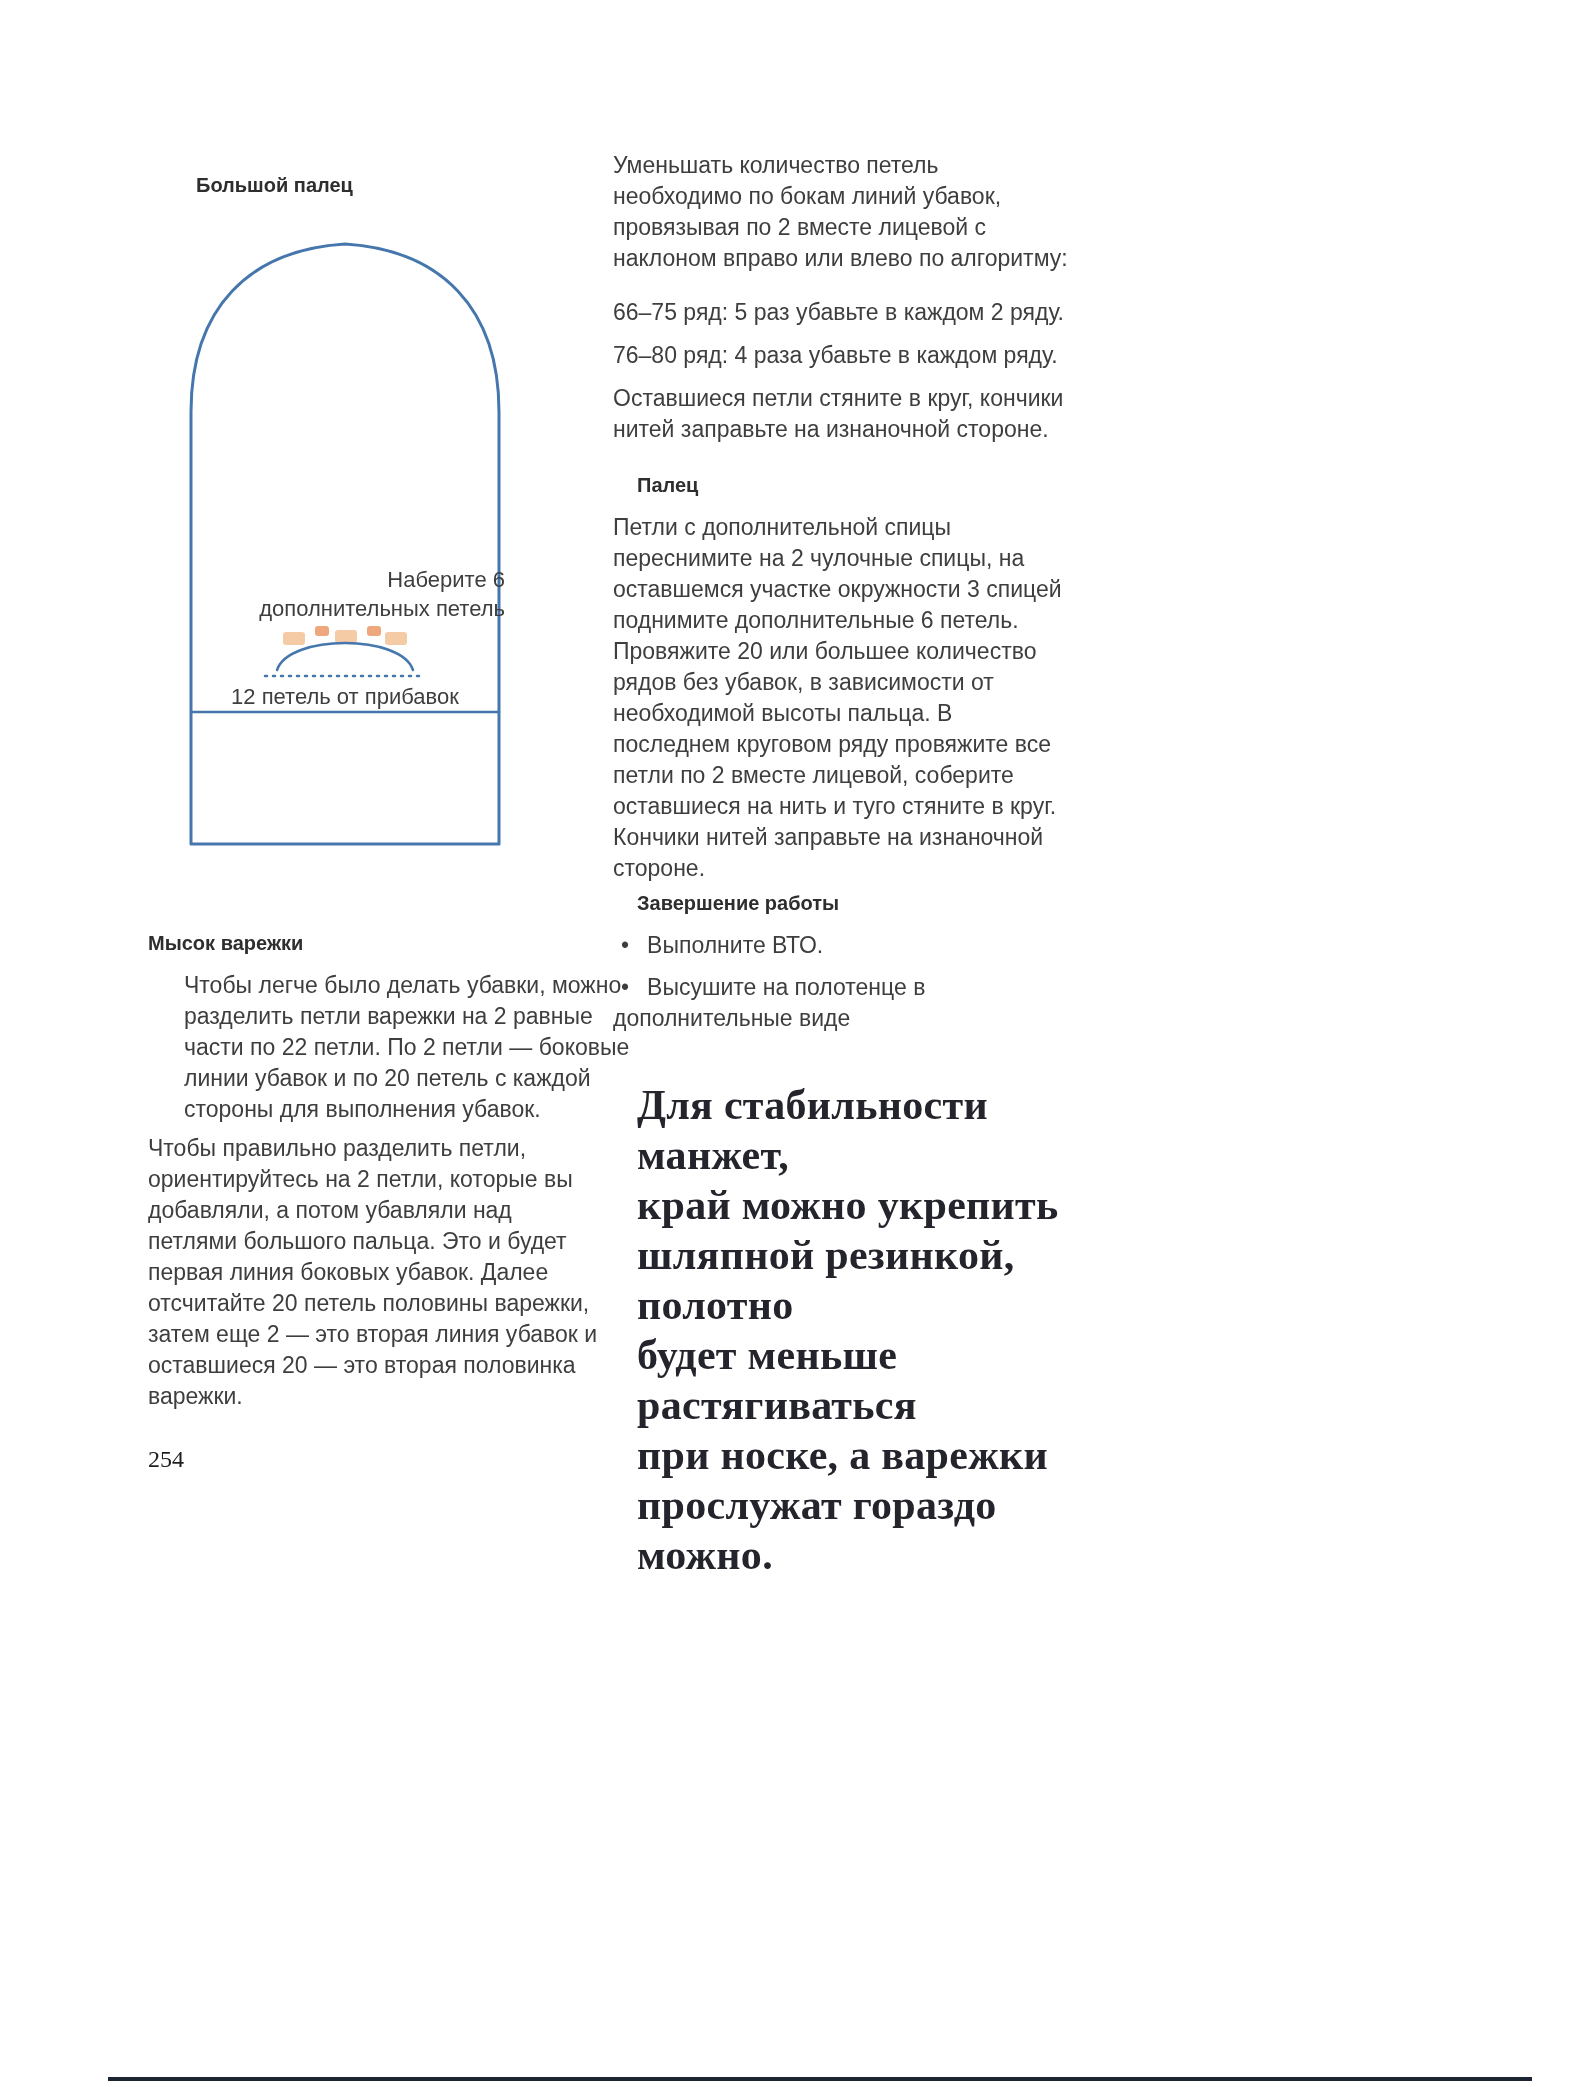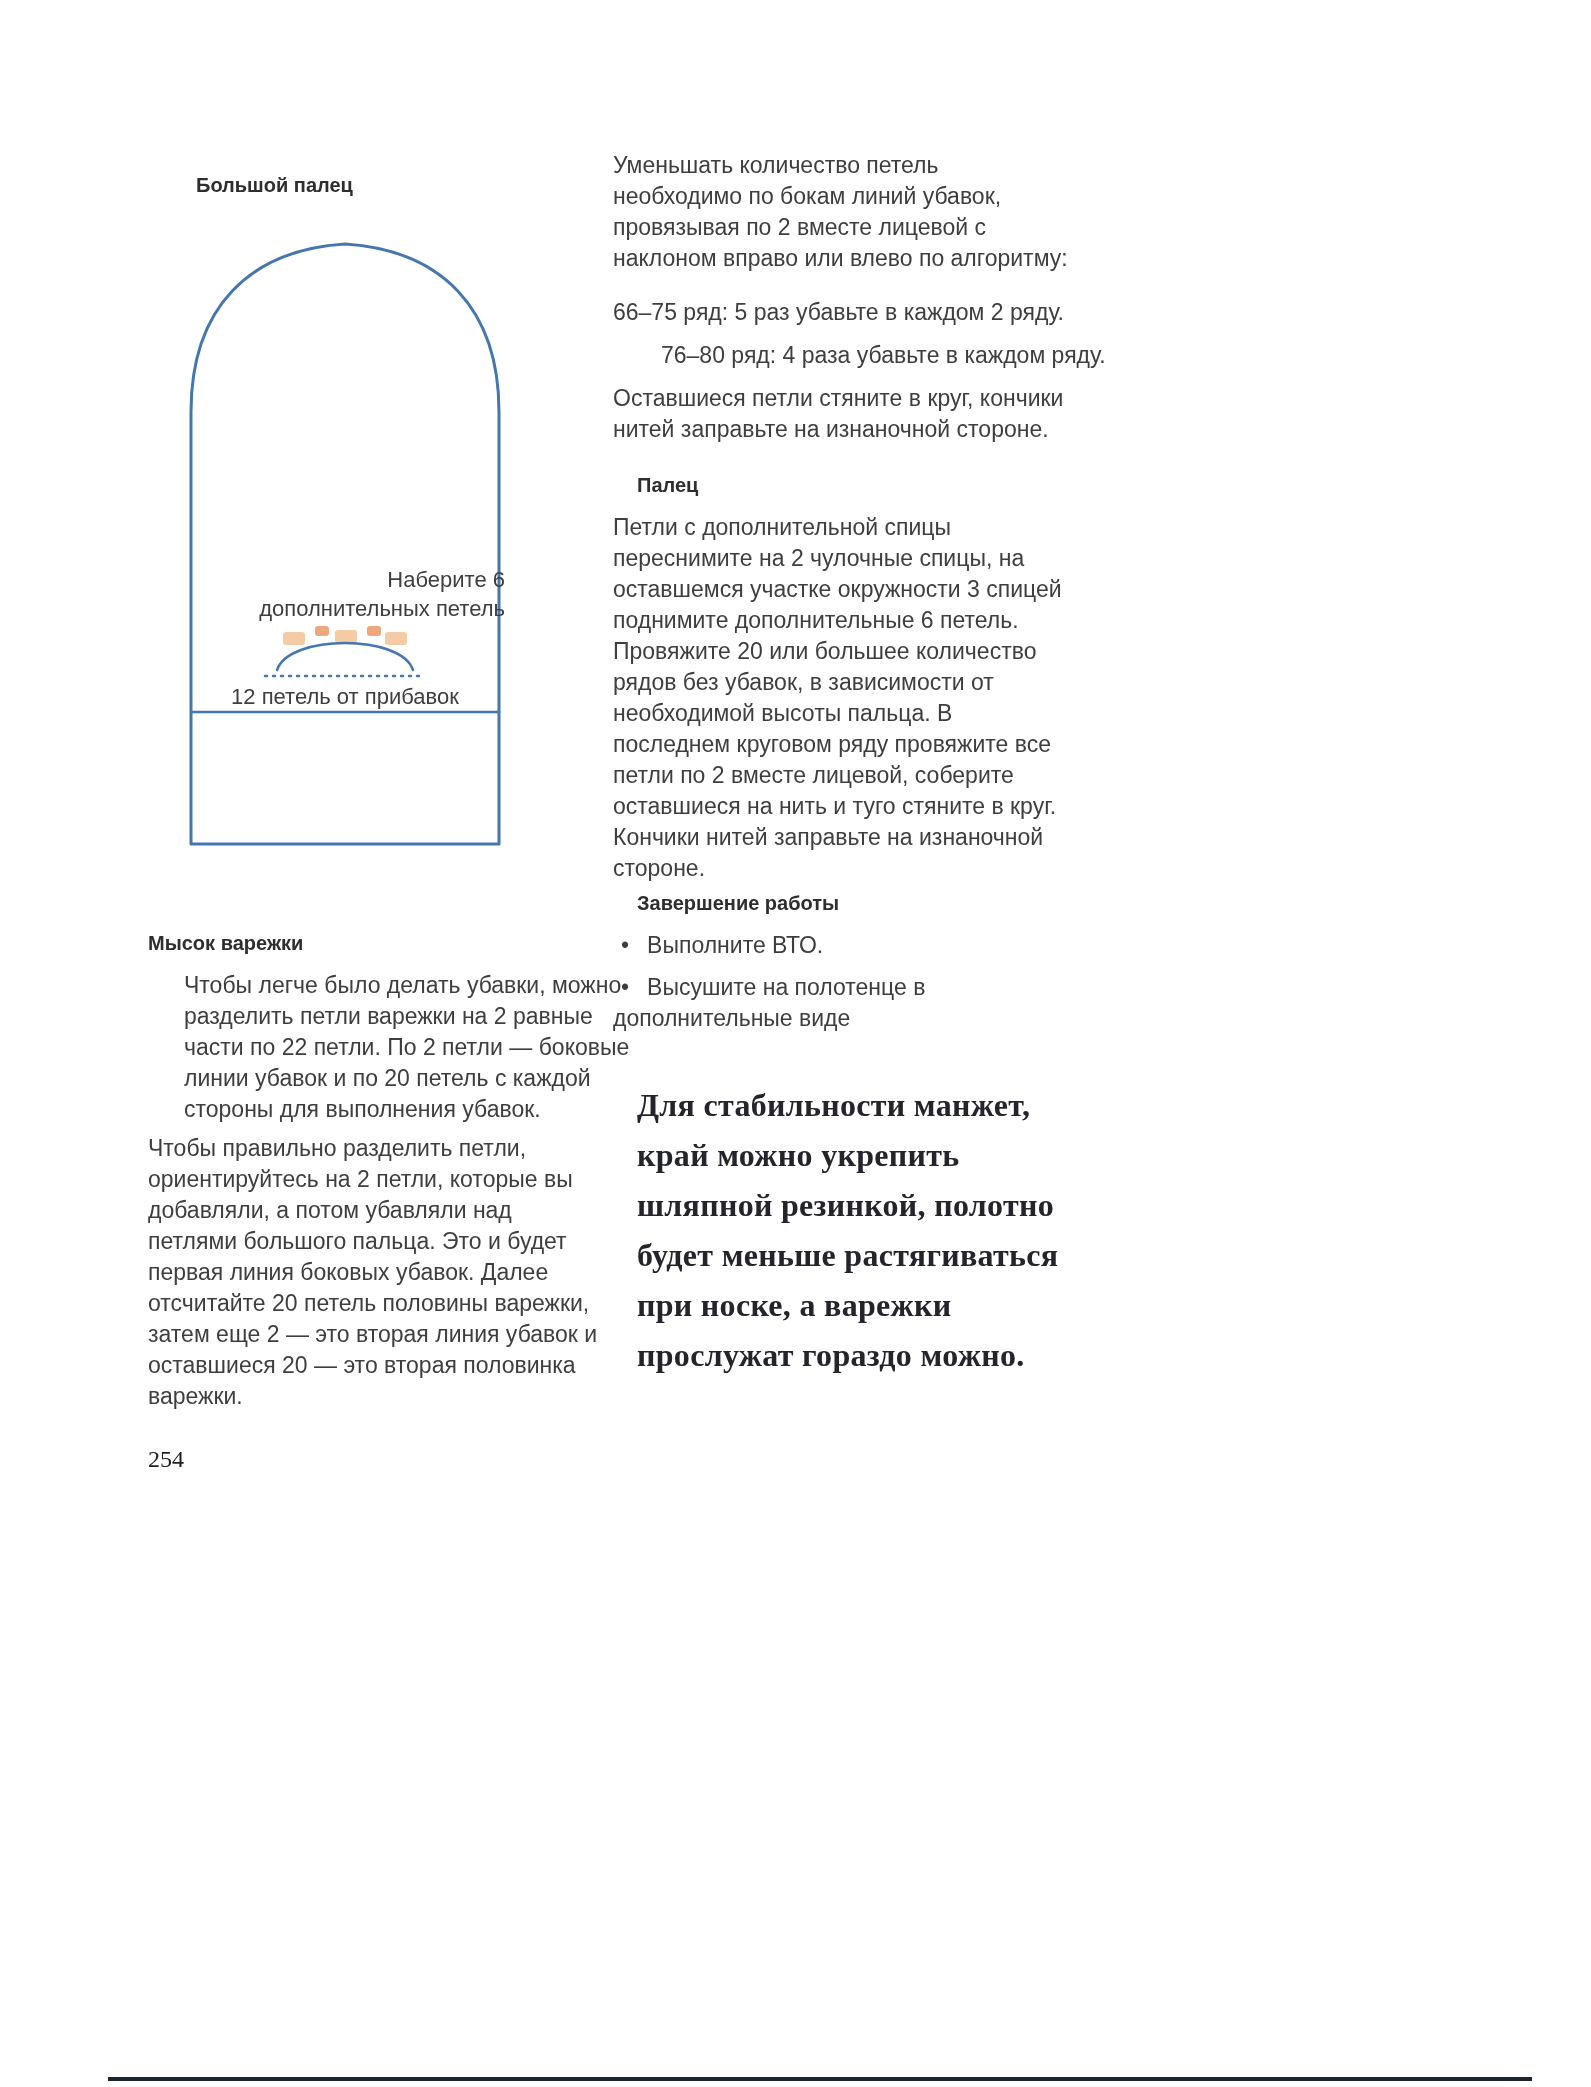--- a/index.html
+++ b/index.html
@@ -42,32 +42,32 @@
 
   
   .left-title { left:148px; top:928px; }
   .left-p1 { left:140px; top:970px; width:455px;margin-left:44px; }
   .left-p2 { left:148px; top:1133px; width:455px; }
 
   
   .rc { left:613px; width:460px; }
   .rc-intro   { top:150px; }
   .rc-row1    { top:297px; }
-  .rc-row2    { top:340px;margin-left:48px; }
+  .rc-row2    { top:340px; }
   .rc-closing { top:383px; }
   .finger-title { left:637px; top:470px; }
   .finger-text  { top:512px; }
   .finish-title { left:637px; top:888px; }
   .bullet1 { top:930px; }
   .bullet2 { top:972px; }
   .dot { display:inline-block; margin-left:8px; margin-right:18px; }
 
   .quote {
     position:absolute; left:637px; top:1080px; width:500px;
-    font-family:"Liberation Serif", serif; font-size:32px; font-weight:700;
+    font-family:"Liberation Serif", serif; font-size:42px; font-weight:700;
     line-height:50px; color:var(--quote-text,#24242c); letter-spacing:0.3px;
   }
 
   .page-number {
     position:absolute; left:148px; top:1446px;
     font-family:"Liberation Serif", serif; font-size:24px; color:#1e1e1e;
   }
 
   .footer-rule {
     position:absolute; left:108px; top:2077px; width:1424px; height:4px;

